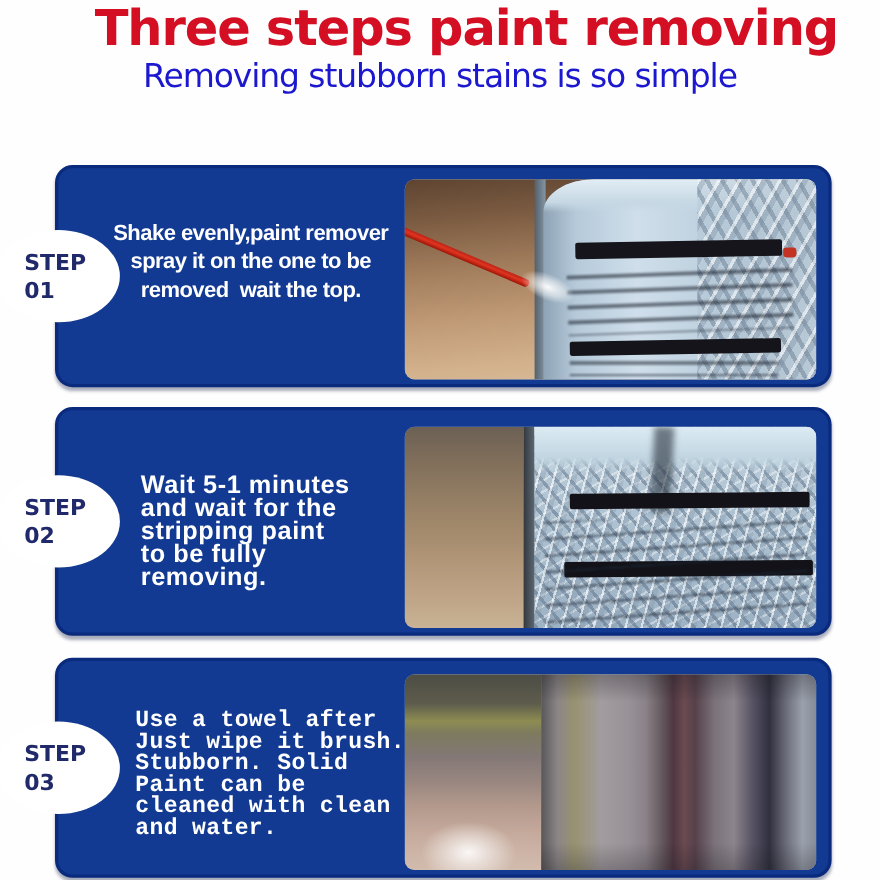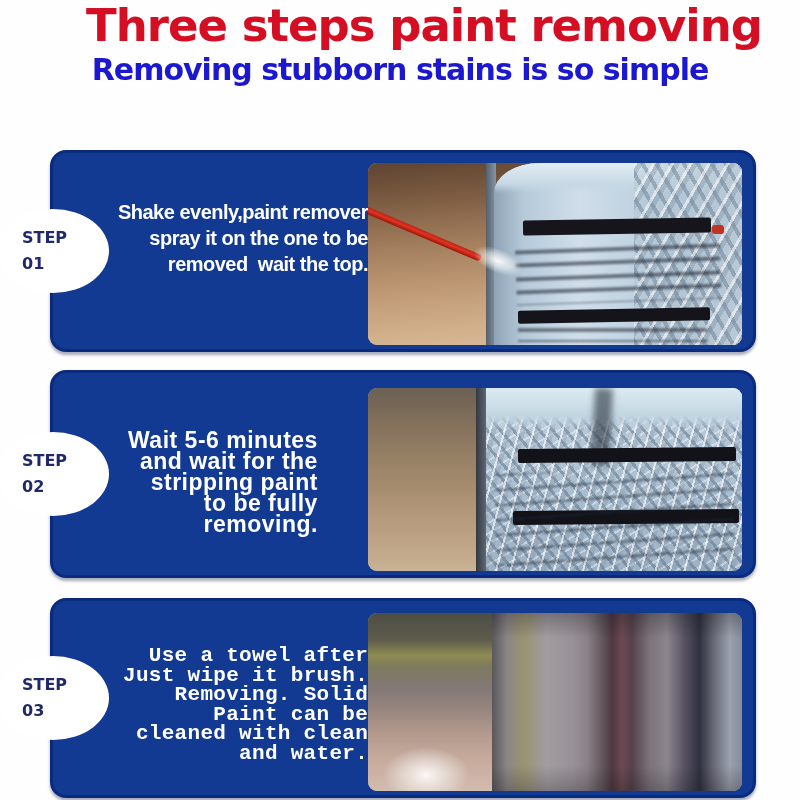--- a/index.html
+++ b/index.html
@@ -16,46 +16,46 @@
     position:relative;width:800px;height:800px;background:#fefefe;
     overflow:hidden;font-family:"DejaVu Sans","Liberation Sans",sans-serif;
   }
   
   .header{position:absolute;top:0;left:0;width:800px;text-align:center;}
   .title-line{
     color:var(--title-red);font-weight:bold;font-size:45px;line-height:51px;
     letter-spacing:-1px;white-space:pre;padding-left:48px;
   }
   .subtitle{
-    color:var(--subtitle-blue);font-weight:bold;font-size:30px;line-height:36px;
+    color:var(--subtitle-blue);font-weight:normal;font-size:30px;line-height:36px;
     letter-spacing:-1px;margin-top:1px;white-space:pre;
   }
   
   .panel{
     position:absolute;left:50px;width:706px;box-sizing:border-box;
     background:var(--panel-blue);
     border:3px solid var(--panel-border);
     border-radius:16px;
     box-shadow:0 3px 3px rgba(8,16,60,.35);
   }
   .panel-1{top:150px;height:202px;}
   .panel-2{top:370px;height:208px;}
   .panel-3{top:598px;height:200px;}
 
   .badge-oval{
     position:absolute;left:-56px;top:50%;transform:translateY(-50%);
     width:112px;height:84px;background:#ffffff;border-radius:50%;
   }
   .badge-text{
     position:absolute;left:-31px;top:50%;transform:translateY(-50%);
-    color:var(--badge-navy);font-weight:bold;font-size:16px;line-height:26px;
+    color:var(--badge-navy);font-weight:bold;font-size:20px;line-height:26px;
     font-family:"DejaVu Sans",sans-serif;
   }
   .step-text{position:absolute;color:var(--step-text-white);}
-  .step-text div{white-space:pre;text-align:right;}
+  .step-text div{white-space:pre;}
   .step-text-1{
     left:35px;top:46px;width:280px;text-align:center;
     font-family:"Liberation Sans",sans-serif;font-weight:bold;
     font-size:20px;line-height:26px;letter-spacing:-0.5px;
   }
   .step-text-2{
     left:75px;top:57px;font-family:"Liberation Sans",sans-serif;font-weight:bold;
     font-size:23px;line-height:21px;letter-spacing:0.5px;
   }
   .step-text-3{
@@ -165,21 +165,21 @@
     </div>
   </section>
 
   <section class="panel panel-2">
     <div class="badge-oval"></div>
     <div class="badge-text">
       <div>STEP</div>
       <div>02</div>
     </div>
     <div class="step-text step-text-2">
-        <div>Wait 5-6 minutes</div>
+        <div>Wait 5-1 minutes</div>
         <div>and wait for the</div>
         <div>stripping paint</div>
         <div>to be fully</div>
         <div>removing.</div>
       </div>
     <div class="photo photo-2">
       <div class="p2-left"></div>
       <div class="p2-edge"></div>
       <div class="p2-foil"></div>
       <div class="p2-shoulder"></div>
@@ -192,21 +192,21 @@
 
   <section class="panel panel-3">
     <div class="badge-oval"></div>
     <div class="badge-text">
       <div>STEP</div>
       <div>03</div>
     </div>
     <div class="step-text step-text-3">
         <div>Use a towel after</div>
         <div>Just wipe it brush.</div>
-        <div>Removing. Solid</div>
+        <div>Stubborn. Solid</div>
         <div>Paint can be</div>
         <div>cleaned with clean</div>
         <div>and water.</div>
       </div>
     <div class="photo photo-3">
       <div class="p3-left"></div>
       <div class="p3-cyl"></div>
     </div>
   </section>
 

